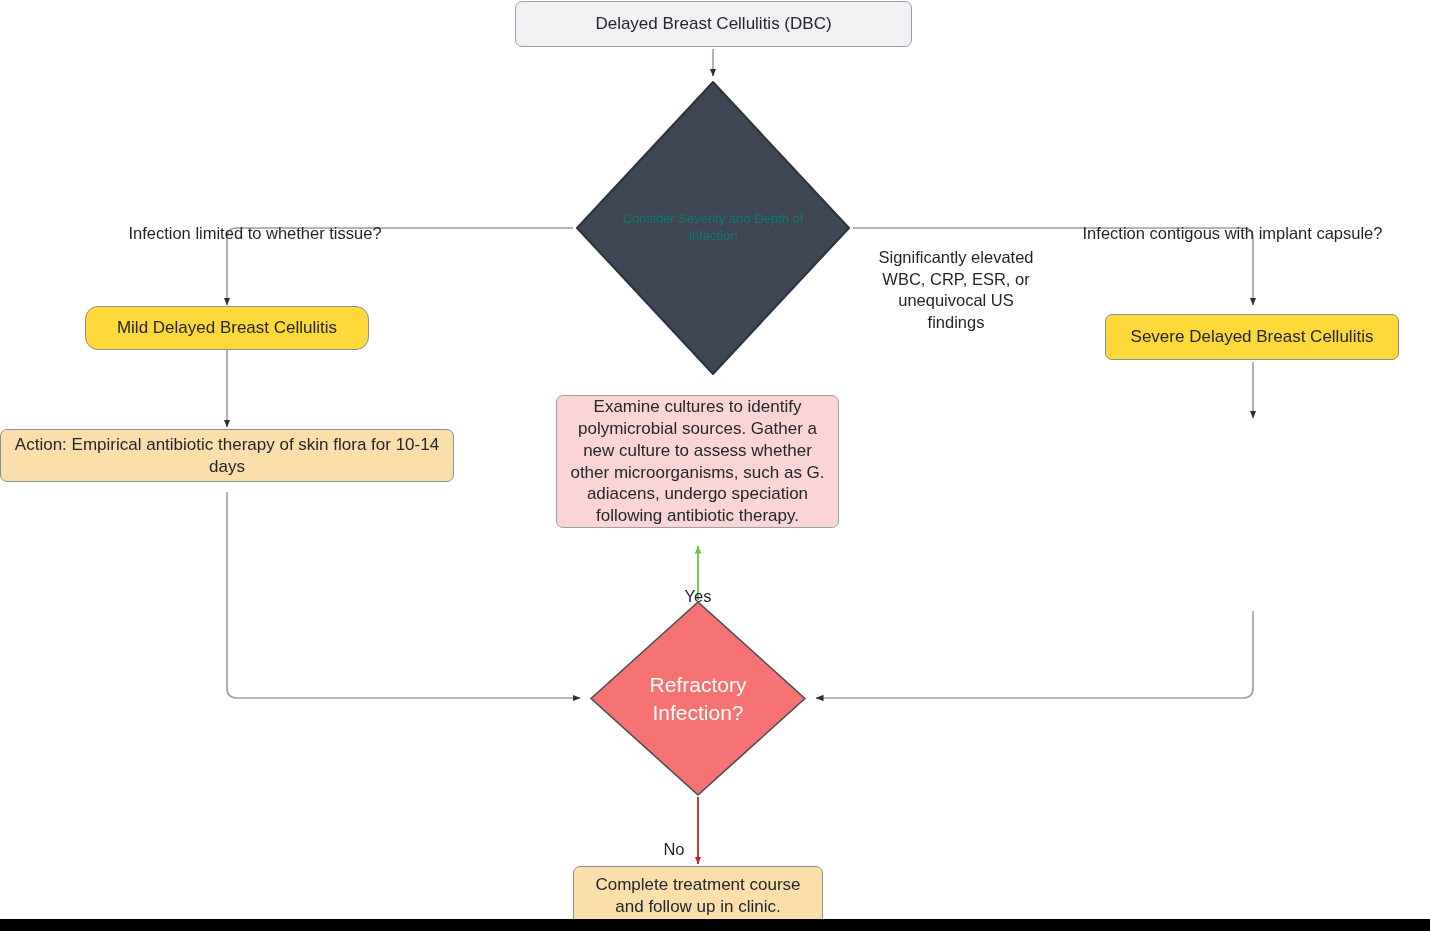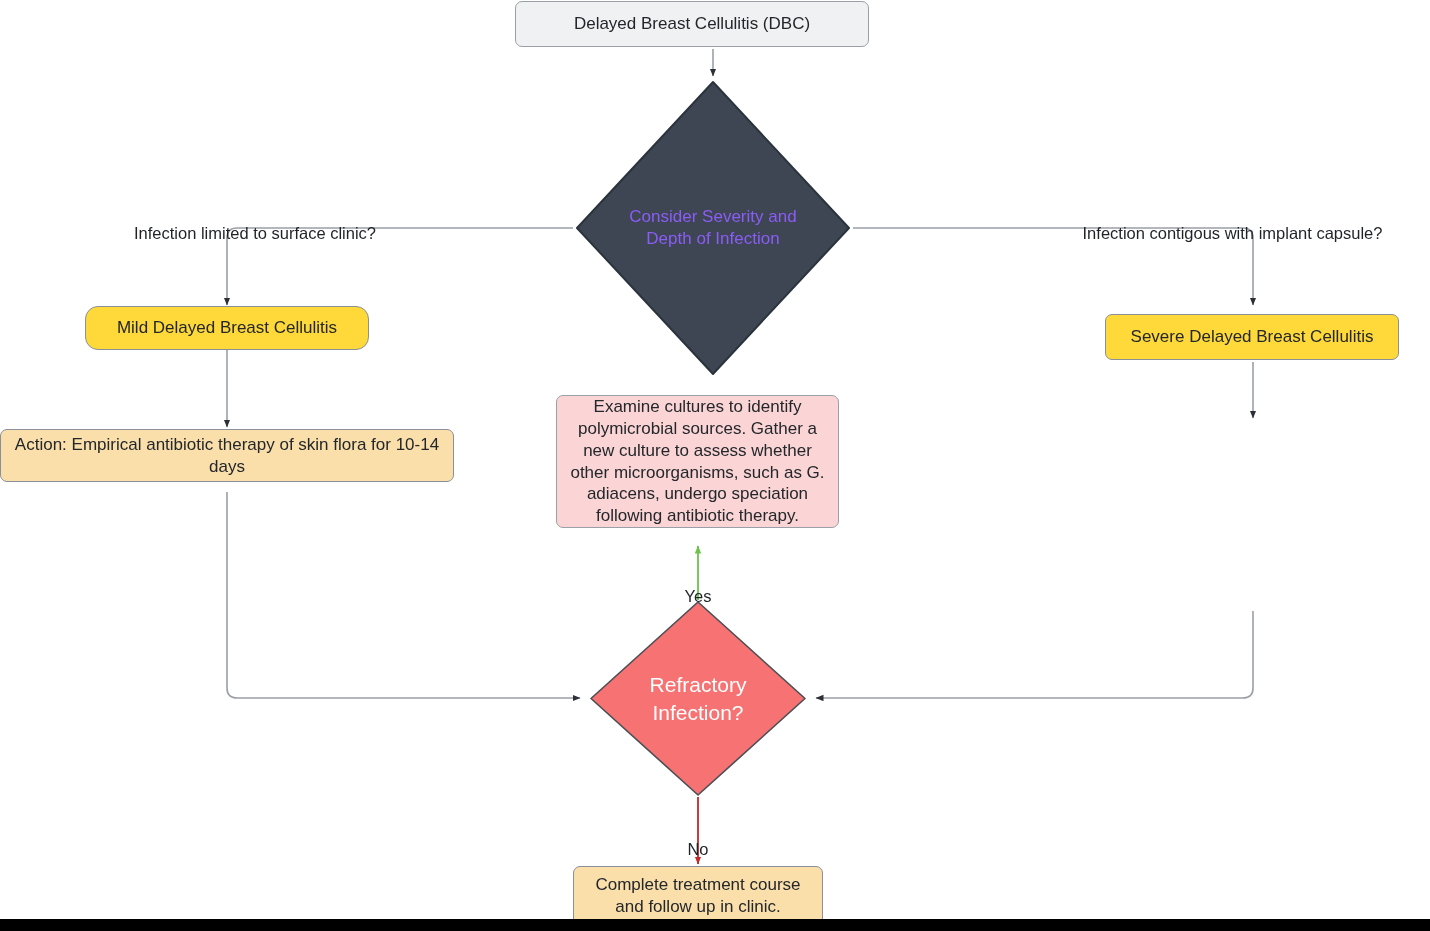--- a/index.html
+++ b/index.html
@@ -132,42 +132,48 @@
 
     <path d="M227,492 L227,688 Q227,698 237,698 L580,698" fill="none" stroke="#9aa0a8" stroke-width="1.6" marker-end="url(#arrow-gray)"></path>
 
     <path d="M1253,611 L1253,688 Q1253,698 1243,698 L816,698" fill="none" stroke="#9aa0a8" stroke-width="1.6" marker-end="url(#arrow-gray)"></path>
 
     <path d="M698,600 L698,546" fill="none" stroke="#6cc24a" stroke-width="1.8" marker-end="url(#arrow-green)"></path>
 
     <path d="M698,797 L698,864" fill="none" stroke="#c62828" stroke-width="1.8" marker-end="url(#arrow-red)"></path>
   </svg>
 
-  <div class="node rect rect-start" style="left:515px; top:1px; width:354px; height:46px;">
+  <div class="node rect rect-start" style="left:515px; top:1px; width:397px; height:46px;">
     <span>Delayed Breast Cellulitis (DBC)</span>
   </div>
 
   <div class="diamond-wrap" style="left:573px; top:78px; width:280px; height:300px;">
     <svg class="diamond-shape" viewBox="0 0 280 300" preserveAspectRatio="none">
       <path d="M140,4 L276,150 L140,296 L4,150 Z" fill="#3d4652" stroke="#2b333d" stroke-width="2" stroke-linejoin="round"></path>
     </svg>
-    <div class="diamond-label" style="color:#8b5cf6; font-size:17px;">
+    <div class="diamond-label" style="color:#0f766e; font-size:13px;">
       <span>Consider Severity and Depth of Infection</span>
     </div>
   </div>
 
   <div class="edge-label" style="left:110px; top:202px; width:290px;">
-    <span>Infection limited to surface clinic?</span>
+    <span>Infection limited to whether tissue?</span>
   </div>
 
 
   <div class="edge-label" style="left:1065px; top:202px; width:335px;">
     <span>Infection contigous with implant capsule?</span>
   </div>
 
+  <div class="edge-label multi-line" style="left:865px; top:226px; width:182px;">
+    <span class="multi-line">Significantly elevated
+WBC, CRP, ESR, or
+unequivocal US
+findings</span>
+  </div>
 
   <div class="node rect rect-yellow" style="left:85px; top:306px; width:284px; height:44px;border-radius:13px;">
     <span>Mild Delayed Breast Cellulitis</span>
   </div>
 
   <div class="node rect rect-yellow" style="left:1105px; top:314px; width:294px; height:46px;">
     <span>Severe Delayed Breast Cellulitis</span>
   </div>
 
   <div class="node rect rect-orange multi-line" style="left:0px; top:429px; width:454px; height:53px;">
@@ -185,21 +191,21 @@
     </svg>
     <div class="diamond-label" style="color:#ffffff; font-size:21px; left:8%; width:84%;">
       <span>Refractory Infection?</span>
     </div>
   </div>
 
   <div class="edge-label" style="left:658px; top:565px; width:80px;">
     <span>Yes</span>
   </div>
 
-  <div class="edge-label" style="left:658px; top:818px; width:80px;">
+  <div class="edge-label" style="left:634px; top:818px; width:80px;">
     <span>No</span>
   </div>
 
   <div class="node rect rect-orange multi-line" style="left:573px; top:866px; width:250px; height:59px;">
     <span class="multi-line">Complete treatment course and follow up in clinic.</span>
   </div>
 
   <div id="bottom-bar"></div>
 
 </div>

